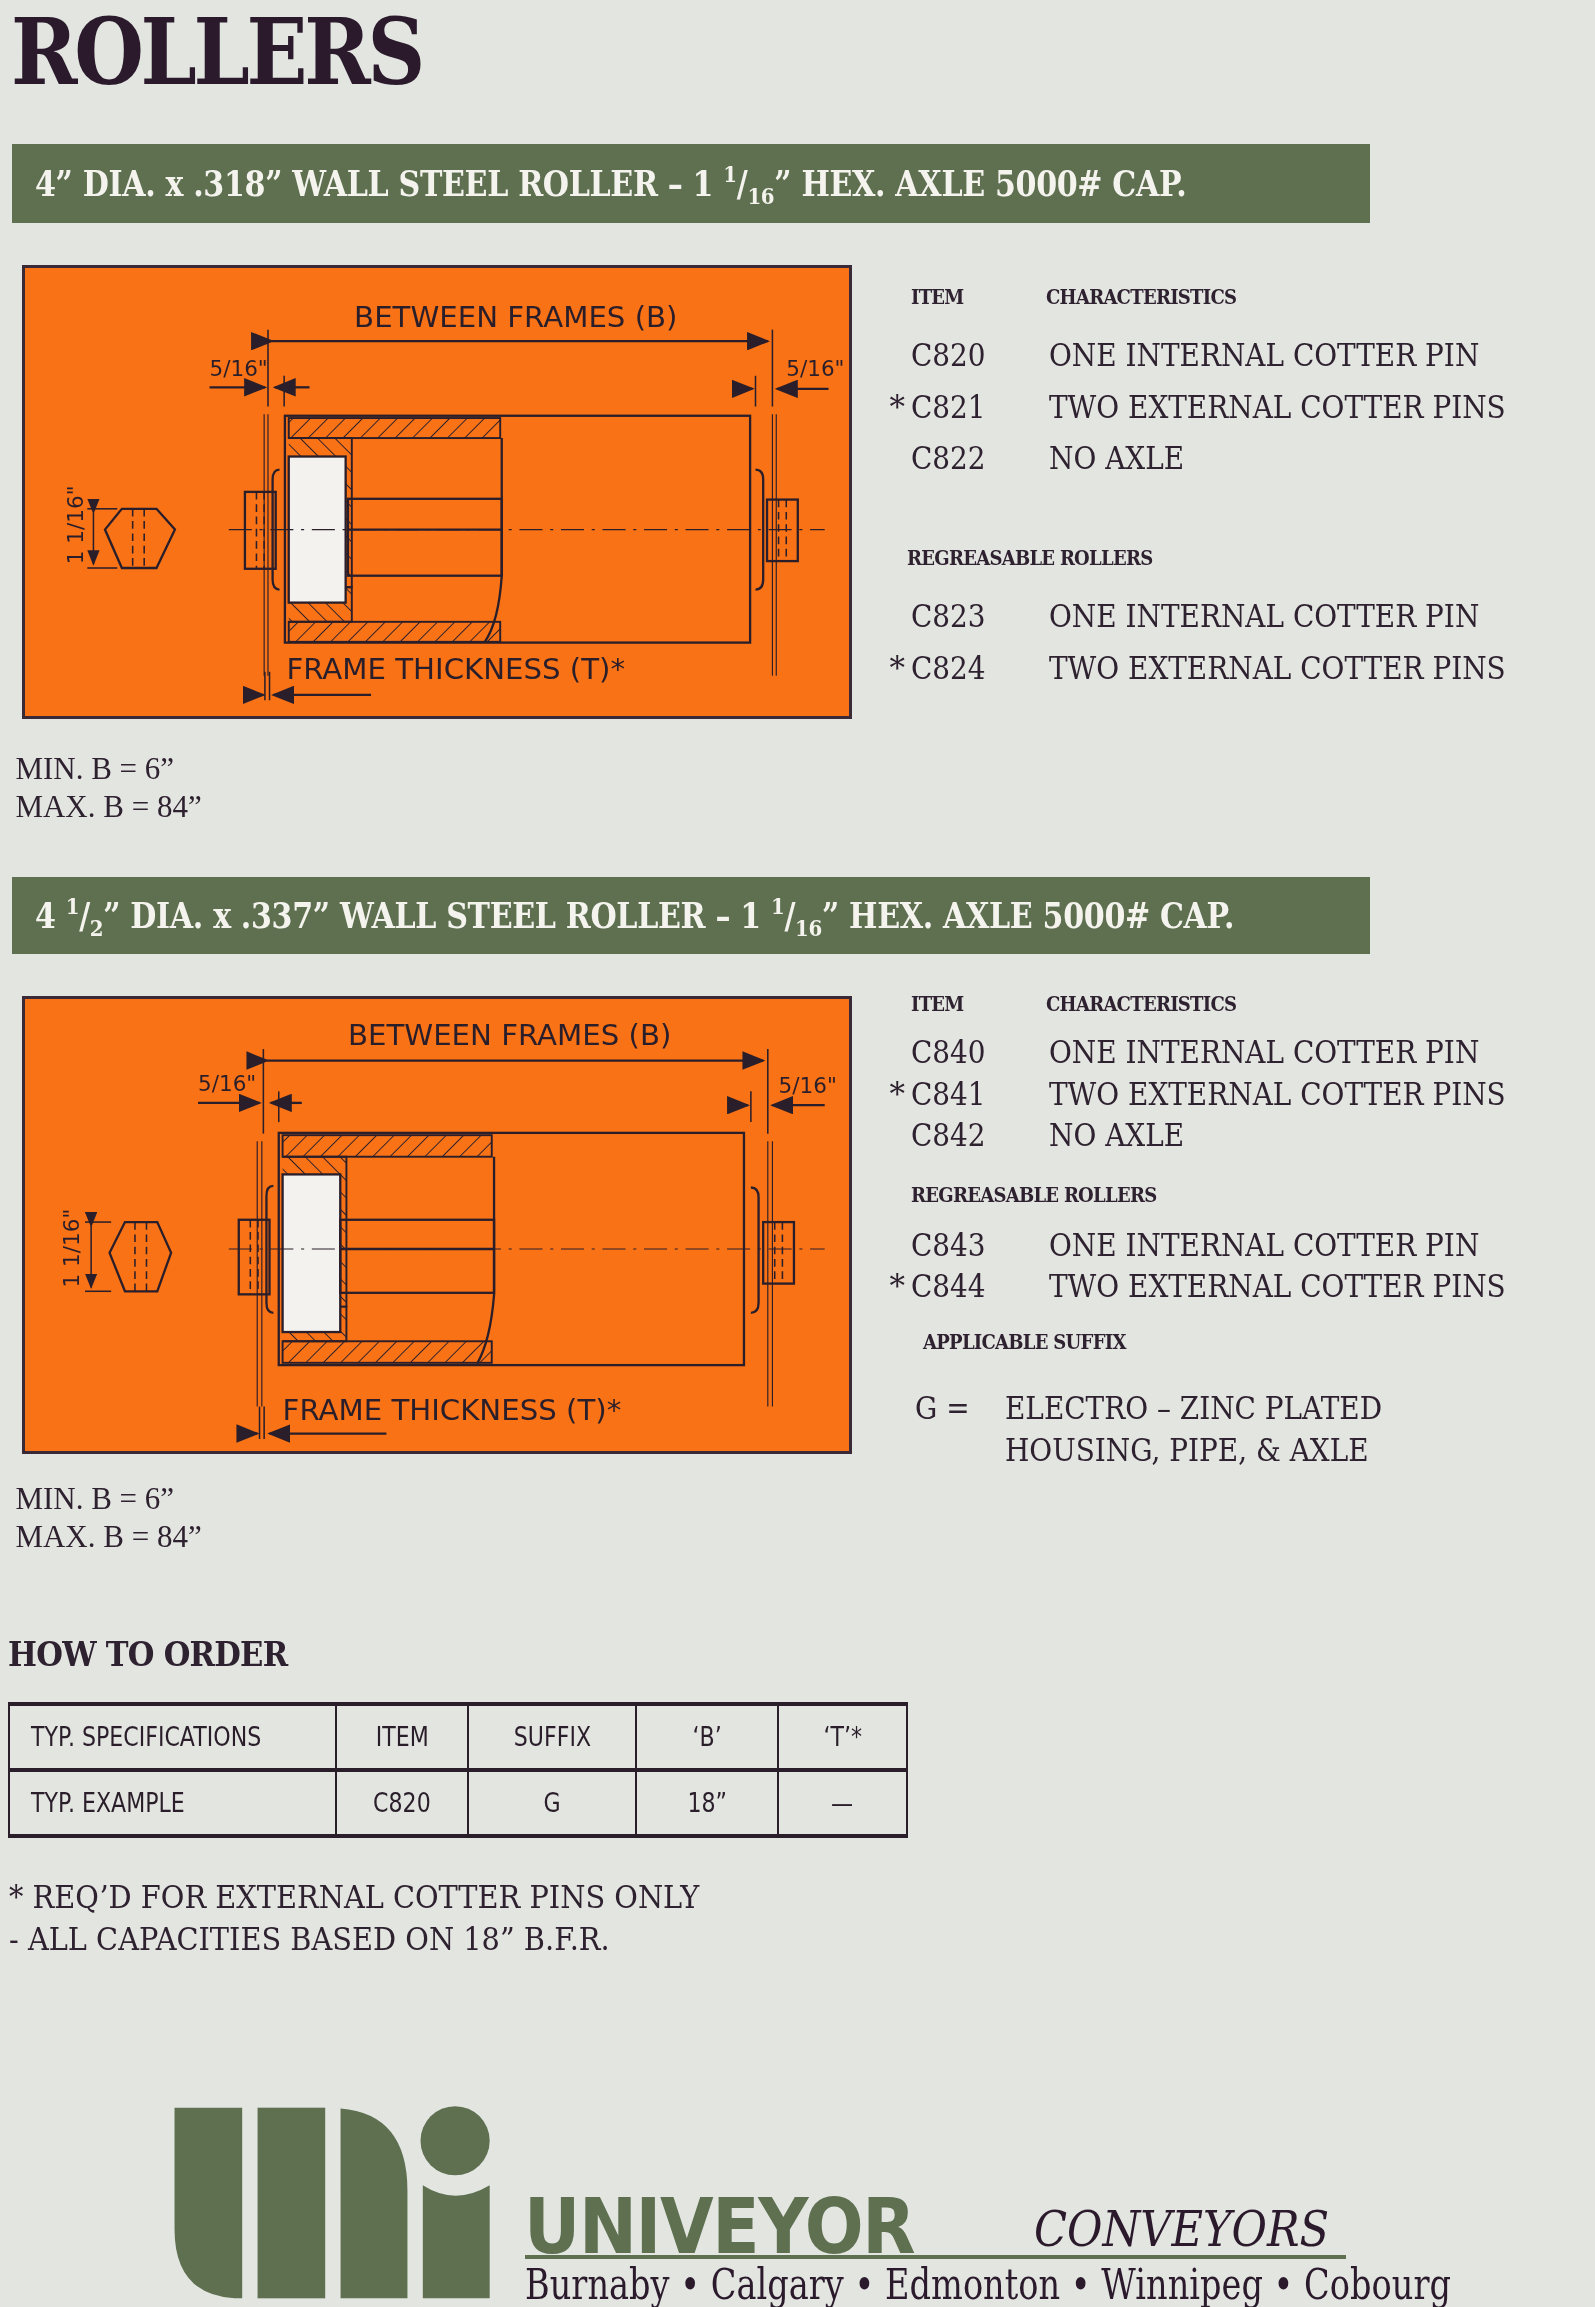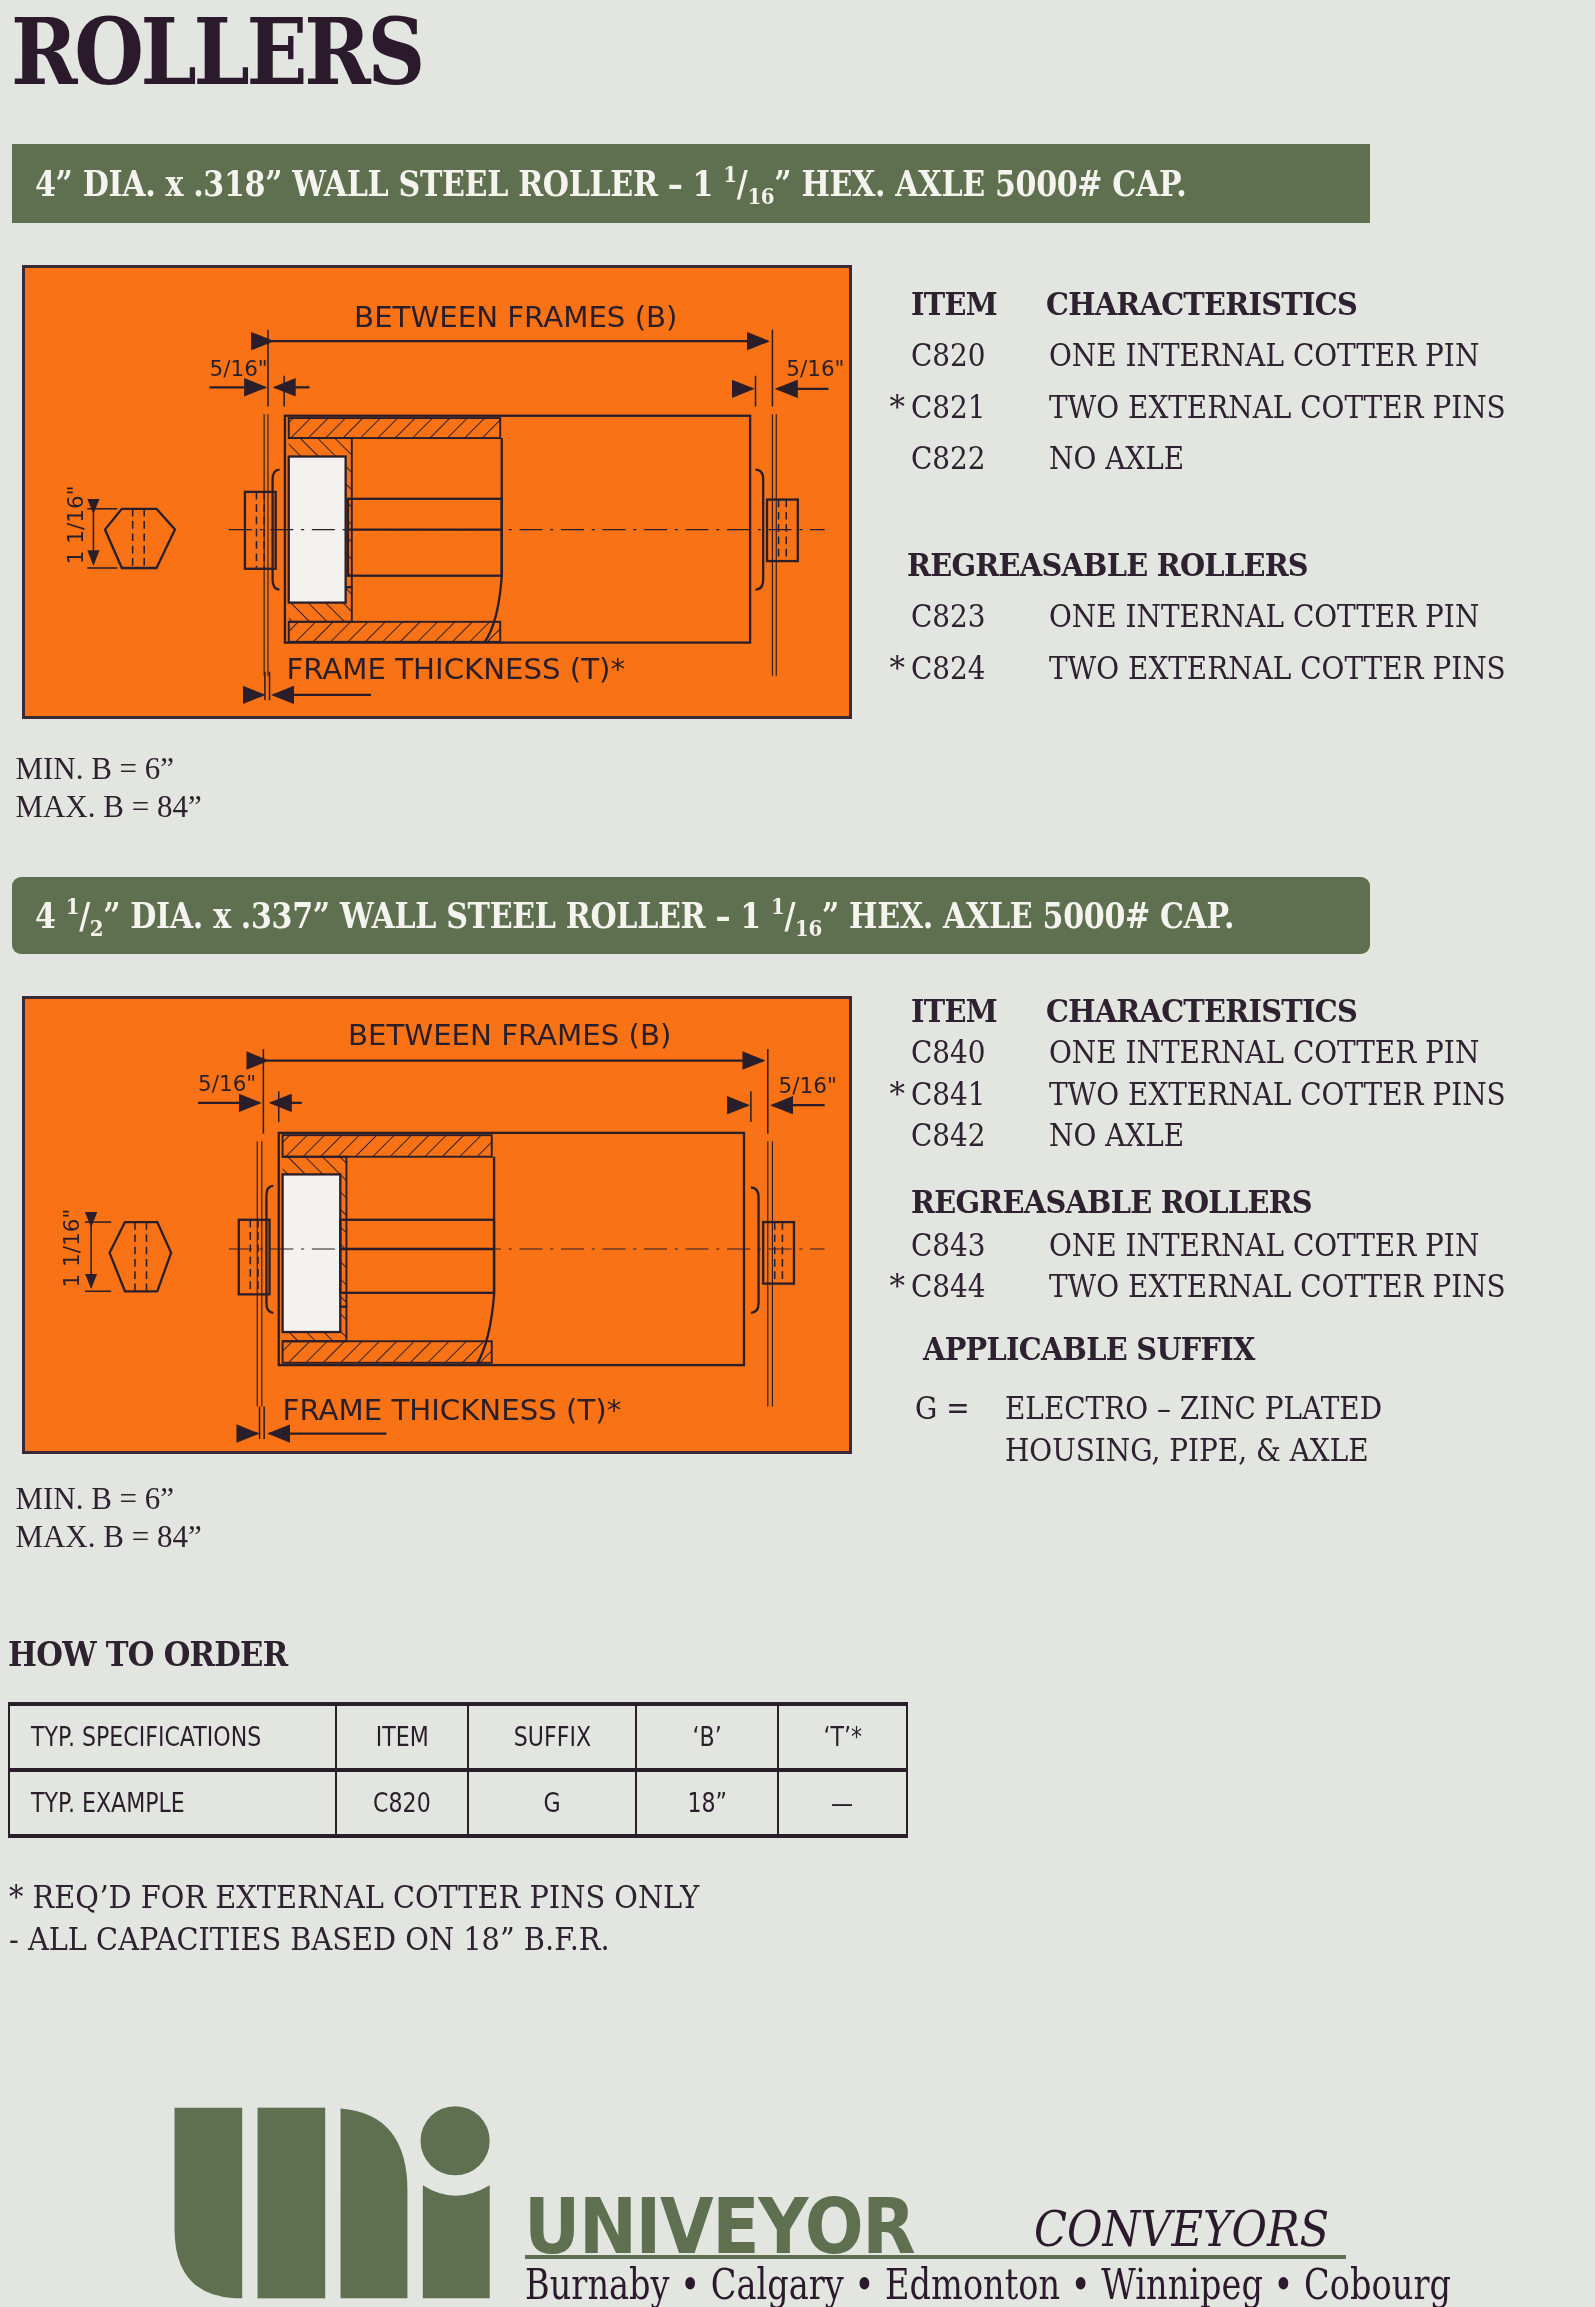--- a/index.html
+++ b/index.html
@@ -51,21 +51,21 @@
     box-sizing: border-box;
   }
   .drawing-box svg { position: absolute; left: 0; top: 0; }
   .dlabel {
     font-family: "DejaVu Sans", sans-serif;
     fill: #2a1e2a;
   }
 
   
   .spec { font-family: "DejaVu Serif", serif; font-size: 31px; color: #2f2230; }
-  .spec .hdr { font-weight: bold; font-size: 32px; letter-spacing: -0.8px; }
+  .spec .hdr { font-weight: bold; font-size: 20px; letter-spacing: -0.8px; }
   .spec .row { position: absolute; white-space: nowrap; }
   .spec .code { position: absolute; left: 23px; }
   .spec .star { position: absolute; left: 1.5px; }
   .spec .desc { position: absolute; left: 161px; }
   .cond { transform: scaleX(0.9); transform-origin: left center; display: inline-block; }
 
   .minmax { left: 15.4px; font-size: 31px; line-height: 38px; font-family: Liberation Serif, serif; }
 
   
   .how-title { left: 7.7px; top: 1634px; font-weight: bold; font-size: 34px; letter-spacing: -0.8px; }
@@ -248,21 +248,21 @@
     <span class="code"><span class="cond">C823</span></span>
     <span class="desc"><span class="cond">ONE INTERNAL COTTER PIN</span></span>
   </div>
   <div class="row" style="top:373px;">
     <span class="star">*</span>
     <span class="code"><span class="cond">C824</span></span>
     <span class="desc"><span class="cond">TWO EXTERNAL COTTER PINS</span></span>
   </div>
 </div>
 
-<div class="abs banner" style="top:877px; height:77px; line-height:77px;border-radius:9px;">
+<div class="abs banner" style="top:877px; height:77px; line-height:77px;">
   <span class="inner">
     <span>4 </span><sup>1</sup>/<sub>2</sub><span>” DIA. x .337” WALL STEEL ROLLER – 1 </span><sup>1</sup>/<sub>16</sub><span>” HEX. AXLE 5000# CAP.</span>
   </span>
 </div>
 
 <div class="abs drawing-box" style="top:996px; height:458px;">
   <svg width="822" height="450" viewBox="0 0 1069 585">
     <defs>
       <pattern id="hatchC" patternUnits="userSpaceOnUse" width="16" height="16" patternTransform="rotate(45)">
         <line x1="0" y1="0" x2="0" y2="16" stroke="#2a1e2a" stroke-width="2.5"></line>

